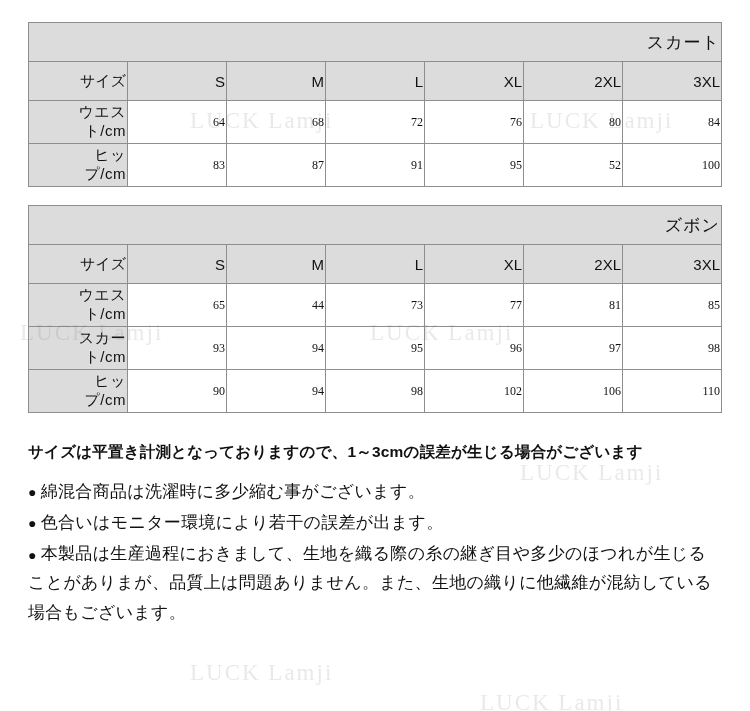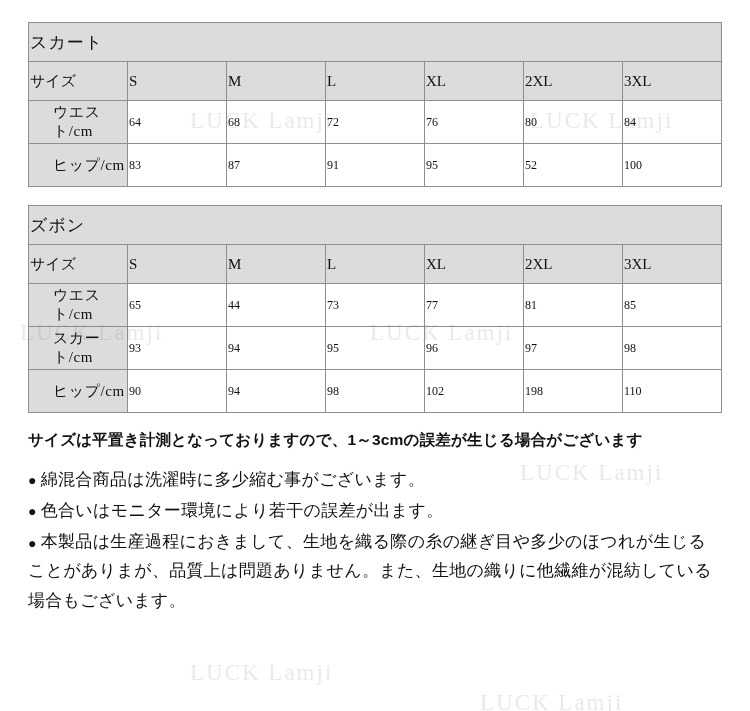--- a/index.html
+++ b/index.html
@@ -45,25 +45,24 @@
   
   table.size-table {
     width: 694px;
     border-collapse: collapse;
     table-layout: fixed;
     background: transparent;
   }
   table.size-table th,
   table.size-table td {
     border: 1px solid #8e8e8e;
-    text-align: left;
+    text-align: right;
     vertical-align: middle;
     font-weight: normal;
     background: transparent;
-    font-family: Liberation Serif, serif;
   }
   .tbl-title {
     background: #dcdcdc !important;
     height: 36px;
     font-size: 17px;
     letter-spacing: 1px;
     color: #111;
   }
   .hdr-row th {
     background: #dcdcdc !important;
@@ -83,21 +82,21 @@
     font-family: "Liberation Serif", serif;
     margin-top: 25px;
   }
   .col-first { width: 160px; }
   .col-s { width: 89px; }
 
   .gap { height: 18px; }
 
   
   .note-strong {
-    margin-top: 16px;
+    margin-top: 28px;
     font-size: 15.5px;
     font-weight: bold;
     letter-spacing: 0.2px;
     line-height: 1.4;
   }
   .notes {
     margin-top: 14px;
   }
   .note-line {
     font-size: 17px;
@@ -197,21 +196,21 @@
       <td class="cell-val">96</td>
       <td class="cell-val">97</td>
       <td class="cell-val">98</td>
     </tr>
     <tr>
       <td class="row-label">ヒップ/cm</td>
       <td class="cell-val">90</td>
       <td class="cell-val">94</td>
       <td class="cell-val">98</td>
       <td class="cell-val">102</td>
-      <td class="cell-val">198</td>
+      <td class="cell-val">106</td>
       <td class="cell-val">110</td>
     </tr>
   </tbody>
     </table>
 
   <div class="note-strong">サイズは平置き計測となっておりますので、1～3cmの誤差が生じる場合がございます</div>
 
   <div class="notes">
     <div class="note-line">
       <span class="bullet">●</span><span>綿混合商品は洗濯時に多少縮む事がございます。</span>

